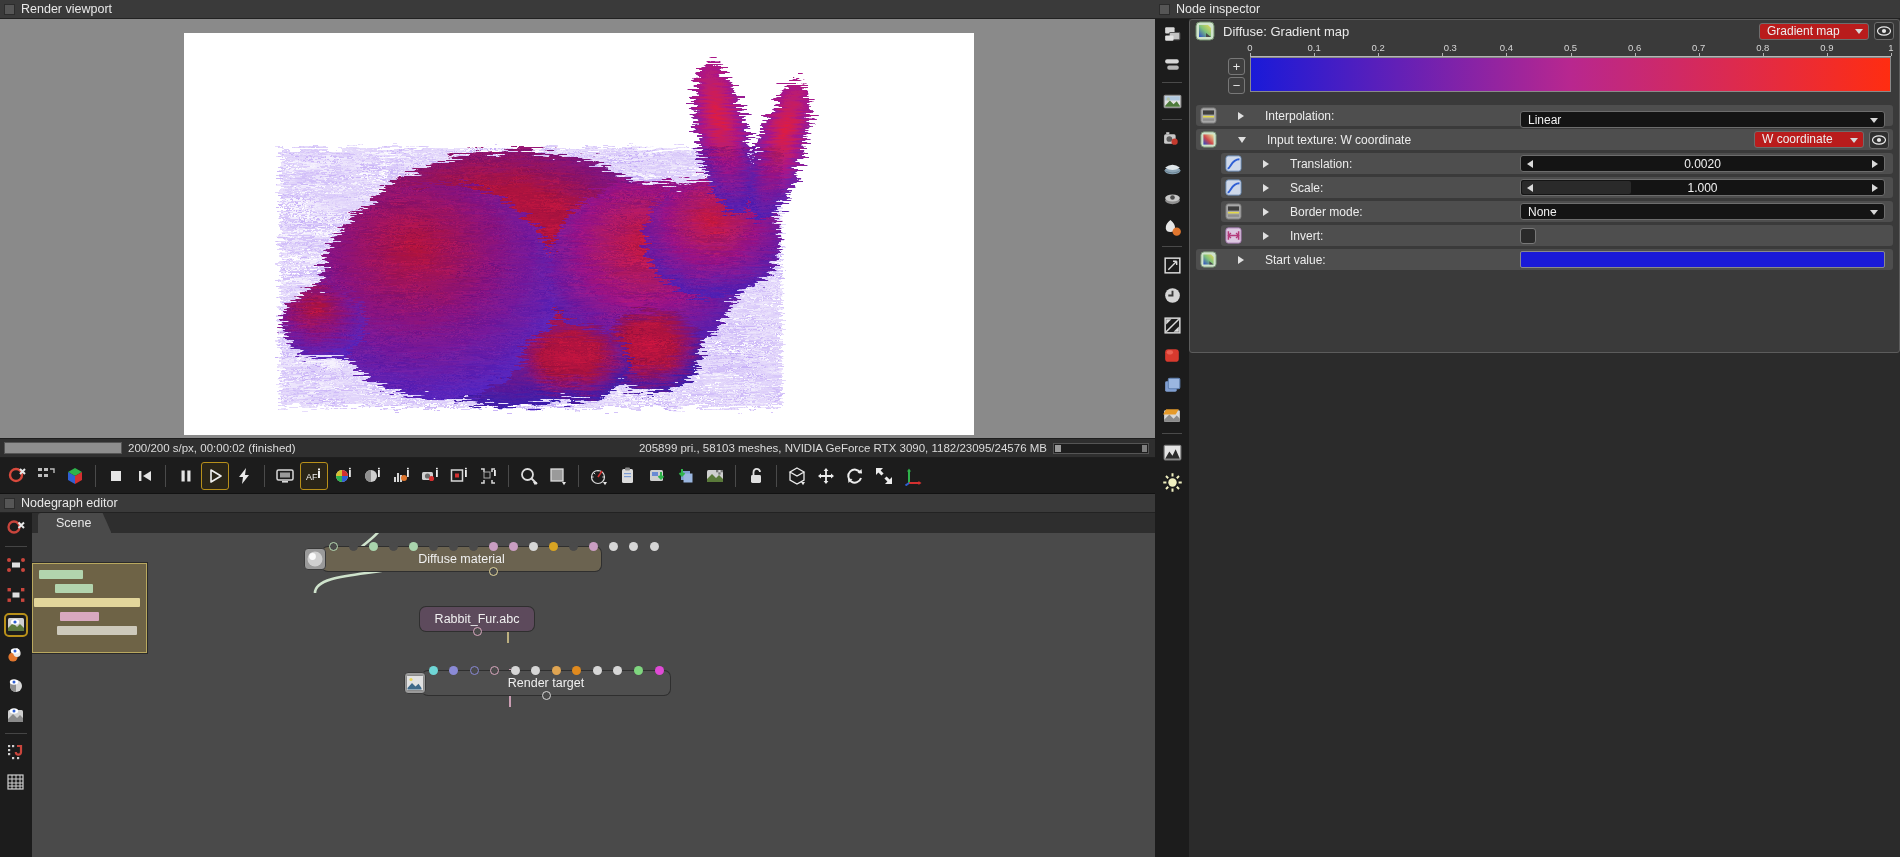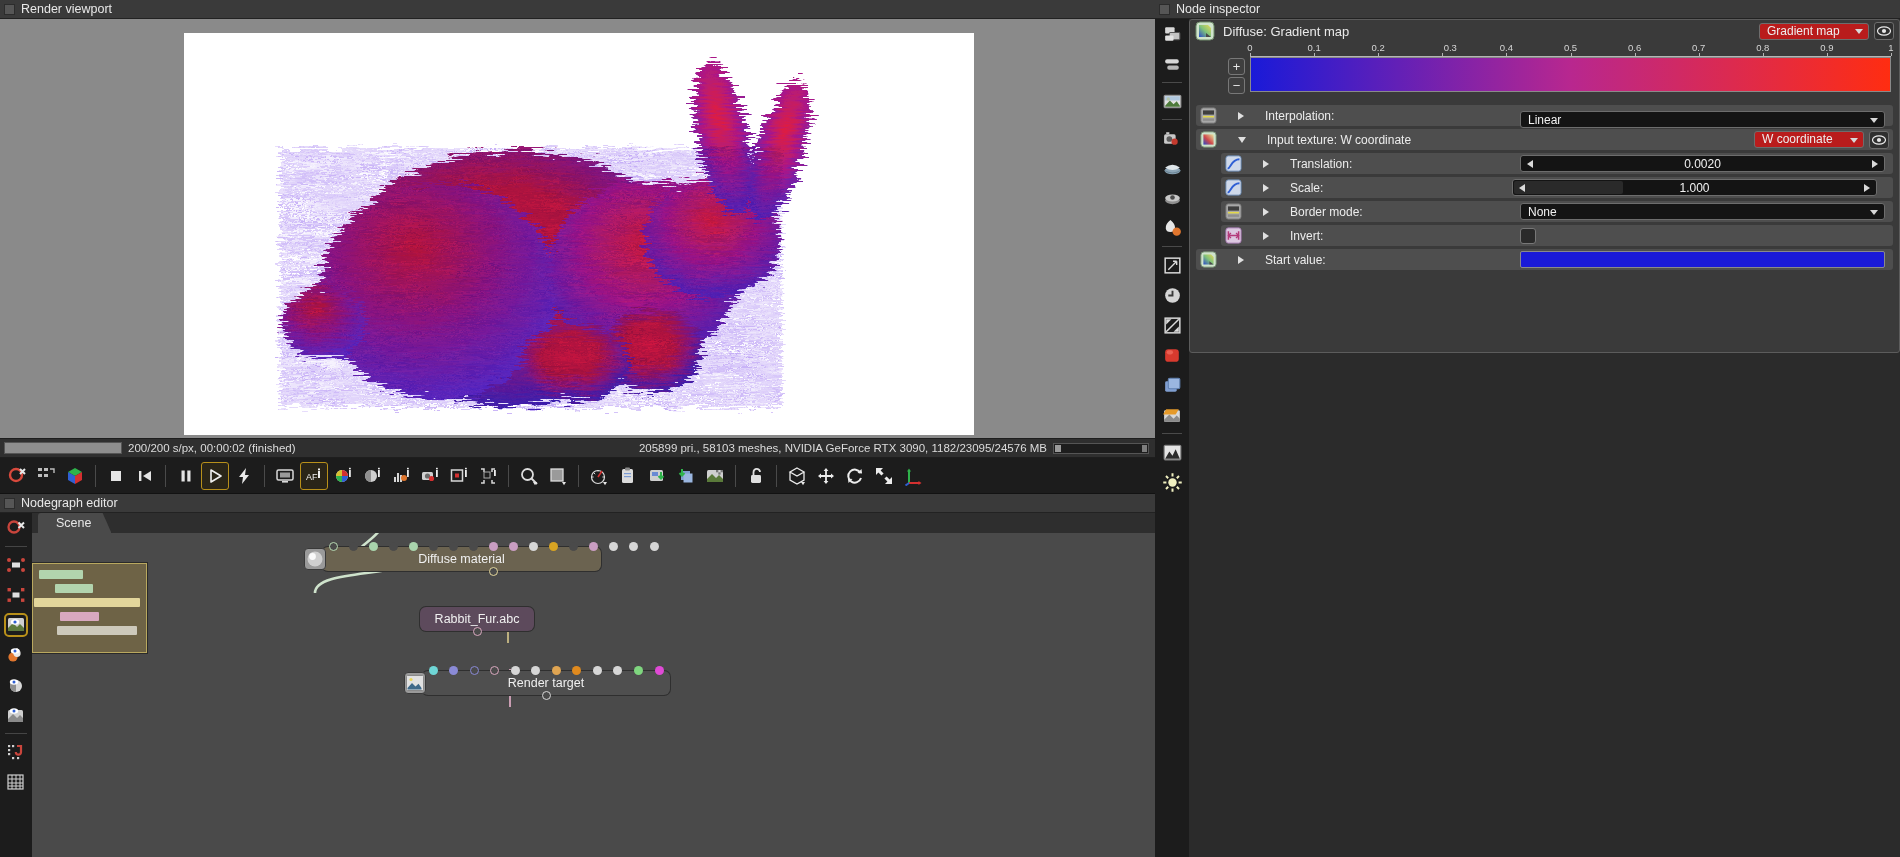--- a/index.html
+++ b/index.html
@@ -939,21 +939,21 @@
         </div>
         <div class="prow lvl1">
           <span class="pr-icon">
             <svg class="iw" width="17" height="17" viewBox="0 0 20 20">
               <rect x="1" y="1" width="18" height="18" rx="3" fill="#cfd9ea" stroke="#5d7ea8"></rect>
               <path d="M3 16 C7 16 7 5 17 5" fill="none" stroke="#2f5fd4" stroke-width="2.2"></path>
             </svg>
           </span>
           <span class="tri right"></span>
           <span class="pr-label">Scale:</span>
-          <span class="pr-field" style="padding-right: 16px;">
+          <span class="pr-field" style="padding-right: 8px;">
             <span class="slider">
               <i class="fill" style="width:30%"></i>
               <i class="lt"></i>
               <span class="val">1.000</span>
               <i class="rt"></i>
             </span>
           </span>
         </div>
         <div class="prow lvl1">
           <span class="pr-icon">

